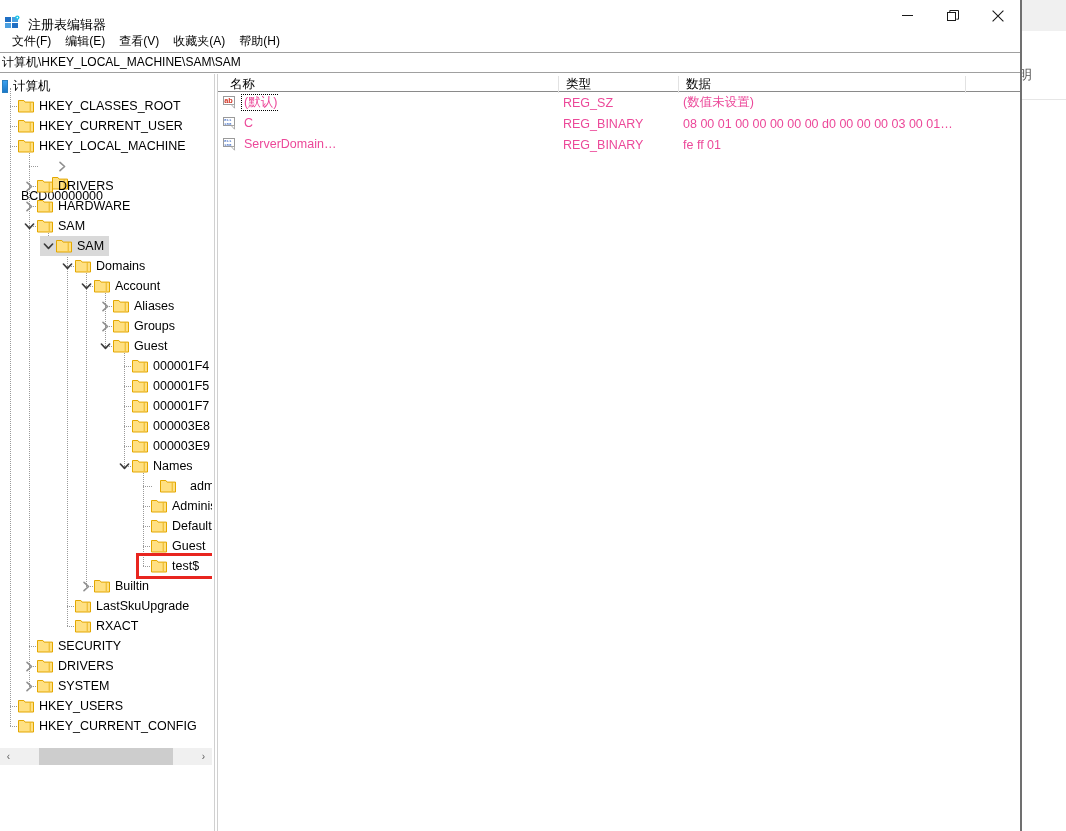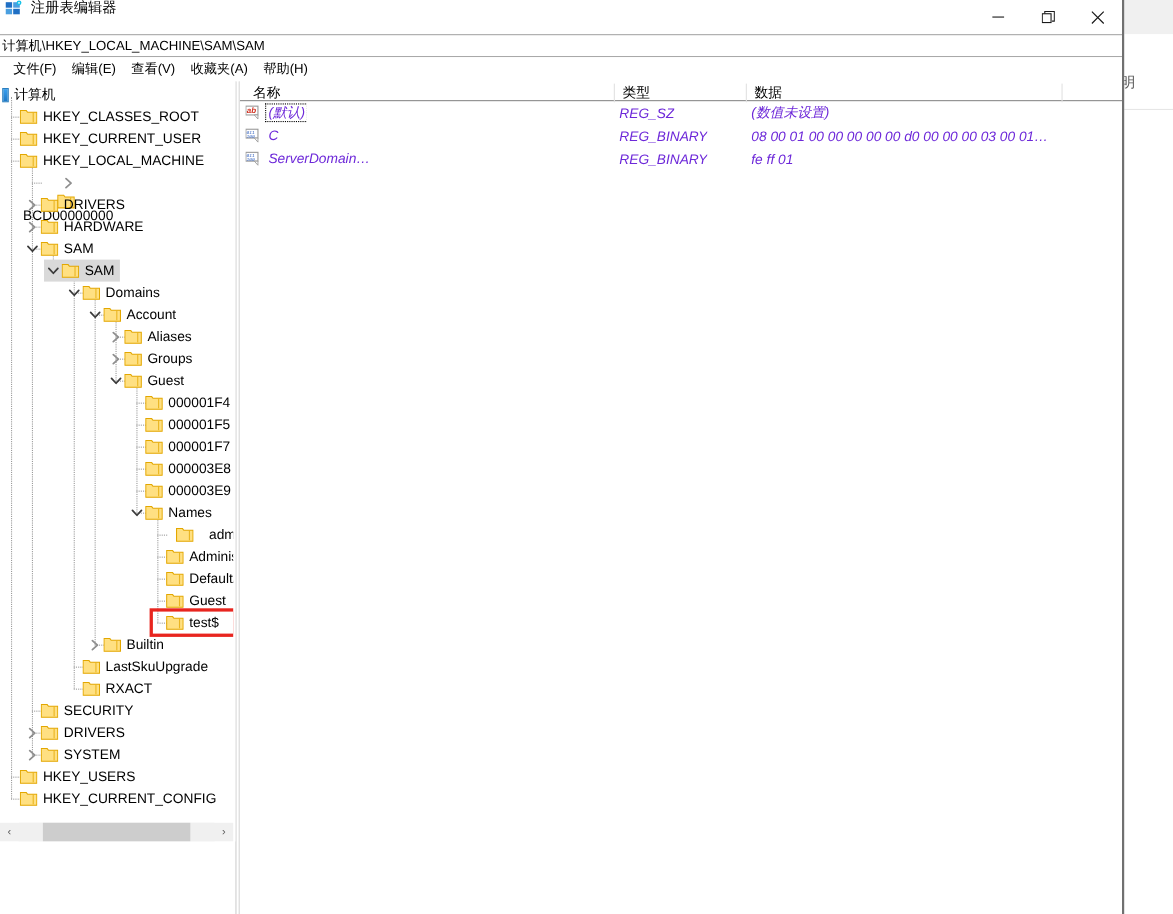--- a/index.html
+++ b/index.html
@@ -44,21 +44,21 @@
     width: 1022px; height: 831px;
     background: #ffffff;
     border-right: 2px solid #707070;
   }
 
   
   #titlebar {
     position: relative;
     height: 31px;
     background: #ffffff;
-    display: flex; align-items: flex-start;
+    display: flex; align-items: flex-end;
   }
   #app-icon {
     position: relative;
     width: 16px; height: 16px;
     margin-left: 5px; margin-right: 7px;
     flex: 0 0 auto;
   }
   #title-text {
     font-size: 13px; color: #000000;
     line-height: 1;
@@ -238,21 +238,21 @@
     display: flex; align-items: center;
     padding-left: 7px;
     white-space: nowrap;
   }
   .vh-div {
     position: absolute; top: 2px; width: 1px; height: 17px;
     background: #e2e2e2;
   }
   #values-rows {
     position: relative;
-    font-size: 12.5px; color: #6d28d9; font-style: italic;
+    font-size: 12.5px; color: #ec4899;
   }
   .vrow {
     position: relative;
     height: 21px;
     display: flex; align-items: center;
   }
   .vcell {
     position: absolute; top: 0; height: 21px;
     display: flex; align-items: center;
     white-space: nowrap;
@@ -311,30 +311,30 @@
           </svg>
         </div>
         <div class="winbtn">
           <svg width="12" height="12" viewBox="0 0 12 12" stroke="#1a1a1a" stroke-width="1.1">
             <path d="M0.6 0.6 L11.4 11.4 M11.4 0.6 L0.6 11.4"></path>
           </svg>
         </div>
       </div>
     </div>
 
-    <div id="addressbar">
-      <span>计算机\HKEY_LOCAL_MACHINE\SAM\SAM</span>
-    </div>
-
     <div id="menubar">
       <div class="menu-item">文件(F)</div>
       <div class="menu-item">编辑(E)</div>
       <div class="menu-item">查看(V)</div>
       <div class="menu-item">收藏夹(A)</div>
       <div class="menu-item">帮助(H)</div>
+    </div>
+
+    <div id="addressbar">
+      <span>计算机\HKEY_LOCAL_MACHINE\SAM\SAM</span>
     </div>
 
     <div id="content">
 
       <div id="left-pane">
         <div id="tree-scroll-area">
           <div id="tree">
 
             <div class="root-row">
               <span class="comp-icon"></span>

